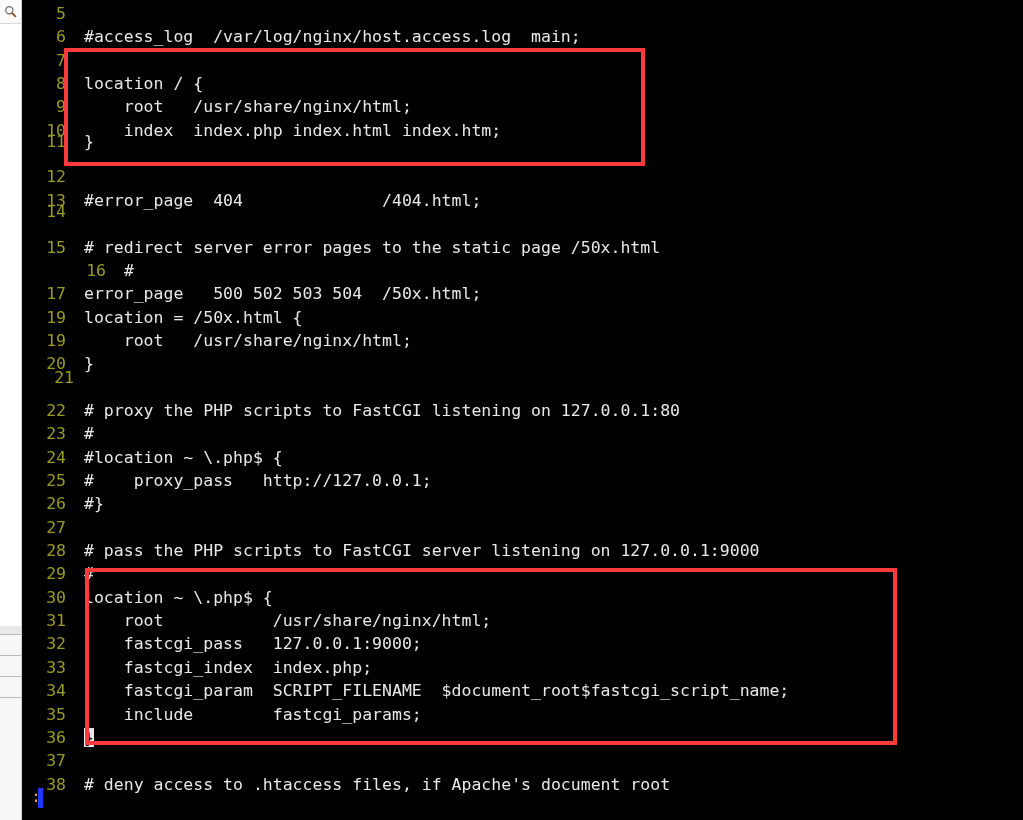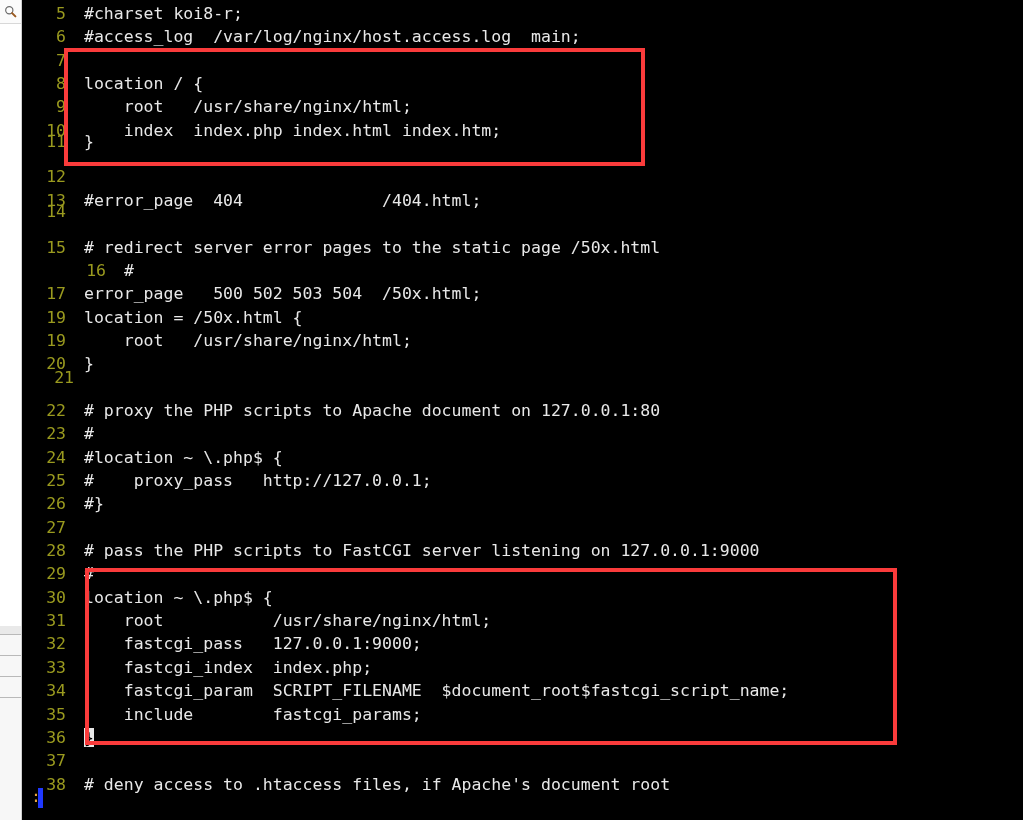--- a/index.html
+++ b/index.html
@@ -167,38 +167,38 @@
     <div id="panel-shade"></div>
     <div id="panel-shade-top"></div>
     <div class="panel-rule" style="top:634px"></div>
     <div class="panel-rule" style="top:655px"></div>
     <div class="panel-rule" style="top:676px"></div>
     <div class="panel-rule" style="top:697px"></div>
   </div>
 
   <div id="terminal">
     <div id="code-area">
-        <div class="code-line" style="top: 2px;"><span class="lineno">5</span><span class="linetext">#charset koi8-r;</span></div>
+        <div class="code-line" style="top: 2px;"><span class="lineno">5</span></div>
         <div class="code-line" style="top: 25.35px;"><span class="lineno">6</span><span class="linetext">#access_log  /var/log/nginx/host.access.log  main;</span></div>
         <div class="code-line" style="top: 48.7px;"><span class="lineno">7</span><span class="linetext"></span></div>
         <div class="code-line" style="top: 72.05px;"><span class="lineno">8</span><span class="linetext">location / {</span></div>
         <div class="code-line" style="top: 95.4px;"><span class="lineno">9</span><span class="linetext">    root   /usr/share/nginx/html;</span></div>
         <div class="code-line" style="top: 118.75px; padding-left: 28px;"><span class="lineno">10</span><span class="linetext">    index  index.php index.html index.htm;</span></div>
         <div class="code-line" style="top: 130px;"><span class="lineno">11</span><span class="linetext">}</span></div>
         <div class="code-line" style="top: 165.45px;"><span class="lineno">12</span><span class="linetext"></span></div>
         <div class="code-line" style="top: 188.8px;"><span class="lineno">13</span><span class="linetext">#error_page  404              /404.html;</span></div>
         <div class="code-line" style="top: 200px;"><span class="lineno">14</span><span class="linetext"></span></div>
         <div class="code-line" style="top: 235.5px;"><span class="lineno">15</span><span class="linetext"># redirect server error pages to the static page /50x.html</span></div>
         <div class="code-line" style="top: 258.85px; margin-left: 40px;"><span class="lineno">16</span><span class="linetext">#</span></div>
         <div class="code-line" style="top: 282.2px; padding-left: 13px;"><span class="lineno">17</span><span class="linetext">error_page   500 502 503 504  /50x.html;</span></div>
         <div class="code-line" style="top: 305.55px;"><span class="lineno">19</span><span class="linetext">location = /50x.html {</span></div>
         <div class="code-line" style="top: 328.9px;"><span class="lineno">19</span><span class="linetext">    root   /usr/share/nginx/html;</span></div>
         <div class="code-line" style="top: 352.25px;"><span class="lineno">20</span><span class="linetext">}</span></div>
         <div class="code-line" style="top: 366px; margin-left: 8px;"><span class="lineno">21</span><span class="linetext"></span></div>
-        <div class="code-line" style="top: 398.95px;"><span class="lineno">22</span><span class="linetext"># proxy the PHP scripts to Apache document on 127.0.0.1:80</span></div>
+        <div class="code-line" style="top: 398.95px;"><span class="lineno">22</span><span class="linetext"># proxy the PHP scripts to FastCGI listening on 127.0.0.1:80</span></div>
         <div class="code-line" style="top: 422.3px;"><span class="lineno">23</span><span class="linetext">#</span></div>
         <div class="code-line" style="top: 445.65px; padding-left: 15px;"><span class="lineno">24</span><span class="linetext">#location ~ \.php$ {</span></div>
         <div class="code-line" style="top: 469px;"><span class="lineno">25</span><span class="linetext">#    proxy_pass   http://127.0.0.1;</span></div>
         <div class="code-line" style="top: 492.35px;"><span class="lineno">26</span><span class="linetext">#}</span></div>
         <div class="code-line" style="top: 515.7px;"><span class="lineno">27</span><span class="linetext"></span></div>
         <div class="code-line" style="top: 539.05px;"><span class="lineno">28</span><span class="linetext"># pass the PHP scripts to FastCGI server listening on 127.0.0.1:9000</span></div>
         <div class="code-line" style="top: 562.4px;"><span class="lineno">29</span><span class="linetext">#</span></div>
         <div class="code-line" style="top: 585.75px;"><span class="lineno">30</span><span class="linetext">location ~ \.php$ {</span></div>
         <div class="code-line" style="top: 609.1px;"><span class="lineno">31</span><span class="linetext">    root           /usr/share/nginx/html;</span></div>
         <div class="code-line" style="top: 632.45px;"><span class="lineno">32</span><span class="linetext">    fastcgi_pass   127.0.0.1:9000;</span></div>

